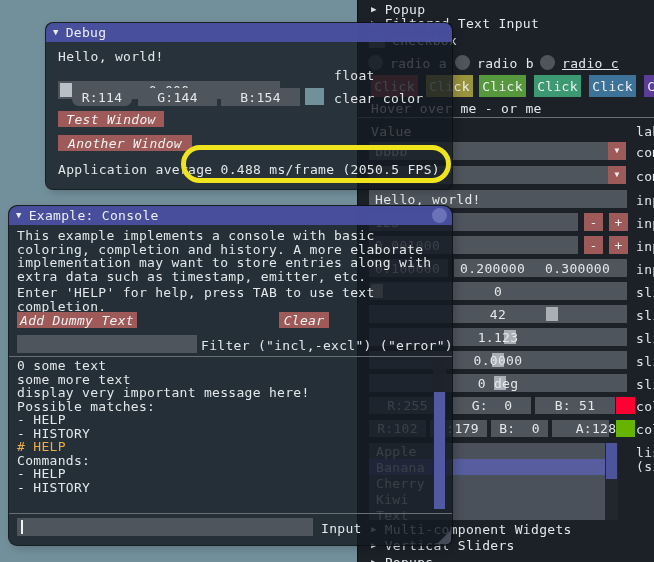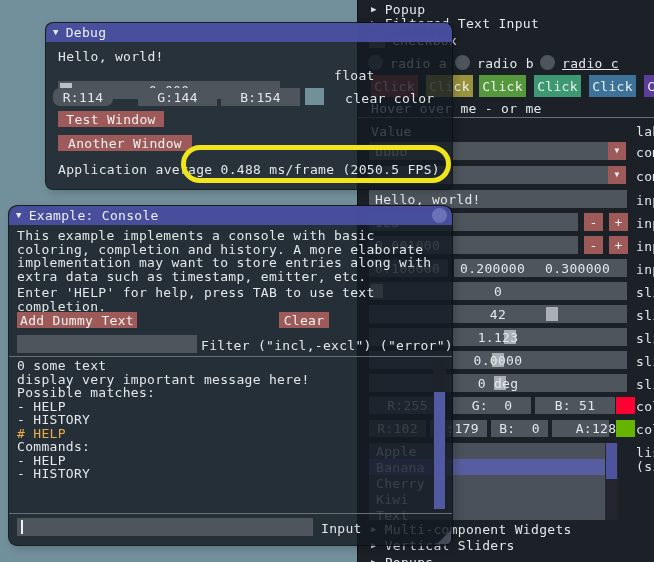--- a/index.html
+++ b/index.html
@@ -20,21 +20,21 @@
     display:flex;align-items:center;gap:7px;padding:0 7px;
     color:#edeff4;
   }
   .tri-down{font-size:9px;line-height:1;color:#e8ebef;}
   .tri-right{font-size:9px;line-height:1;color:#d9dee1;}
   
   .frame{position:absolute;height:18px;background:#4e555d;display:flex;align-items:center;}
   .frame.center{justify-content:center;}
   .frame.left{padding-left:6px;}
   .rose{background:#9d5a58;color:#f0f2f3;}
-  .btn{position:absolute;display:flex;align-items:center;justify-content:center;height:16px;}
+  .btn{position:absolute;display:flex;align-items:center;justify-content:center;height:16px;font-style:italic;}
   .sep{position:absolute;height:1px;background:#697074;}
   .grab{position:absolute;top:2px;height:14px;width:12px;background:#a9afb5;}
   .swatch{position:absolute;height:17px;}
   .rlabel{position:absolute;white-space:pre;color:#e0e5e8;}
   
   #demo-window{left:357px;top:0;width:297px;height:562px;background:#1b2127;border-left:1px solid rgba(0,0,0,0.45);overflow:hidden;z-index:1;}
   .tree-row{position:absolute;display:flex;align-items:center;gap:8px;white-space:pre;}
   .click-btn{position:absolute;width:47px;height:22px;display:flex;align-items:center;justify-content:center;color:#eef0f1;}
   .check-box{position:absolute;width:16px;height:16px;background:#4e555d;}
   .radio{position:absolute;width:15px;height:15px;border-radius:50%;background:#4e555d;}
@@ -234,31 +234,31 @@
       <span>Debug</span>
     </div>
     <div class="abs pre" style="left:12px;top:26px;">Hello, world!</div>
 
     <div class="frame" style="left:12px;top:58px;width:222px;">
       <div class="grab" style="left:2px;background:#b9c1c7;"></div>
       <span class="abs pre" style="left:0;right:0;text-align:center;">0.000</span>
     </div>
     <div class="rlabel" style="left:288px;top:45px;">float</div>
 
-    <div class="frame center" style="left:7px;top:65px;width:60px;border-radius:7px;">
+    <div class="frame center" style="left:26px;top:65px;width:60px;border-radius:7px;">
         <span class="pre">R:114</span>
       </div>
     <div class="frame center" style="left:92px;top:65px;width:79px;">
         <span class="pre">G:144</span>
       </div>
     <div class="frame center" style="left:175px;top:65px;width:79px;">
         <span class="pre">B:154</span>
       </div>
     <div class="swatch" style="left: 259px; top: 65px; width: 19px; background-color: rgb(114, 144, 154);"></div>
-    <div class="rlabel" style="left:288px;top:68px;margin-left:11px;">clear color</div>
+    <div class="rlabel" style="left:288px;top:68px;">clear color</div>
 
     <div class="btn rose" style="left:12px;top:88px;width:106px;">Test Window</div>
     <div class="btn rose" style="left:12px;top:112px;width:134px;">Another Window</div>
 
     <div class="abs pre" style="left:12px;top:139px;">Application average 0.488 ms/frame (2050.5 FPS)</div>
   </div>
 
   <div class="win" id="console-window">
     <div class="titlebar">
       <span class="tri-down">▼</span>
@@ -279,20 +279,21 @@
 
     <div class="btn rose" style="left:8px;top:106px;width:120px;">Add Dummy Text</div>
     <div class="btn rose" style="left:270px;top:106px;width:50px;">Clear</div>
 
     <div class="frame" style="left:8px;top:129px;width:180px;"></div>
     <div class="abs pre" style="left:192px;top:132px;">Filter ("incl,-excl") ("error")</div>
     <div class="sep" style="left:0;top:150px;width:445px;"></div>
 
     <div id="console-log">
       <div class="con-line">0 some text</div>
+      <div class="con-line">some more text</div>
       <div class="con-line">display very important message here!</div>
       <div class="con-line">Possible matches:</div>
       <div class="con-line">- HELP</div>
       <div class="con-line">- HISTORY</div>
       <div class="con-line log-match"># HELP</div>
       <div class="con-line">Commands:</div>
       <div class="con-line">- HELP</div>
       <div class="con-line">- HISTORY</div>
     </div>
     <div class="con-scroll">

